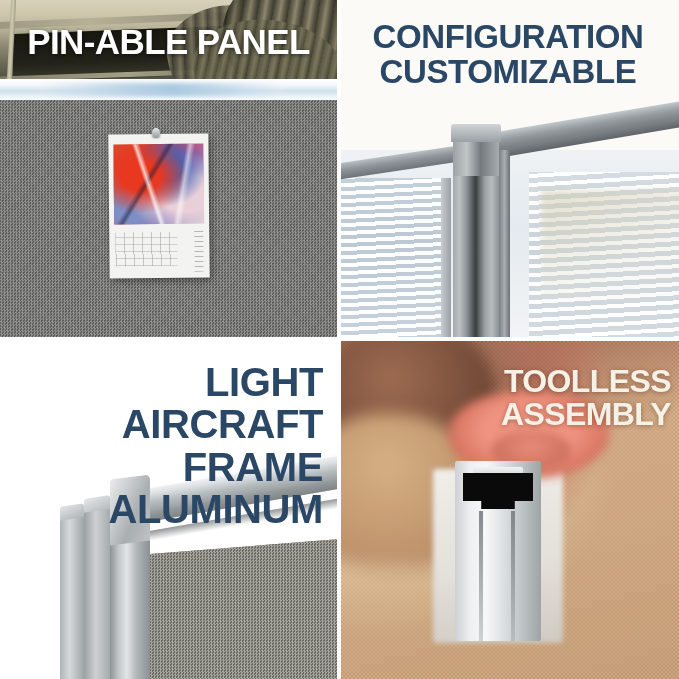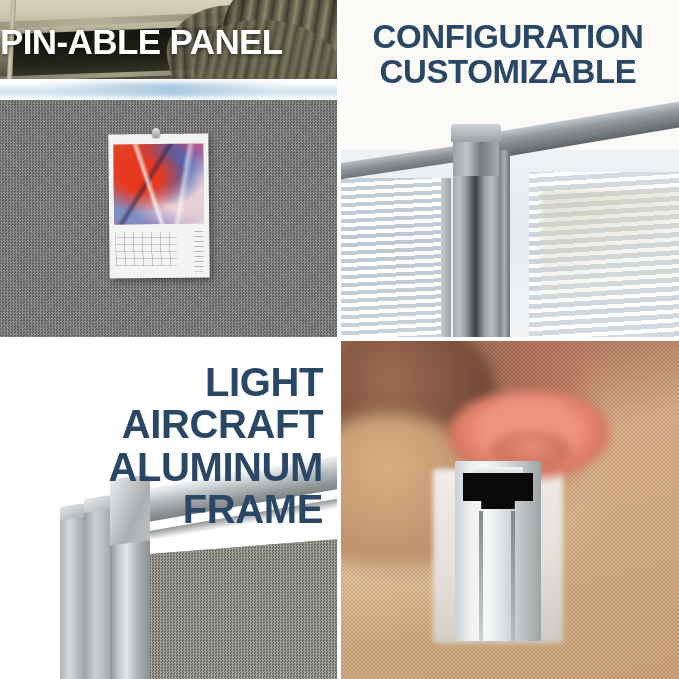--- a/index.html
+++ b/index.html
@@ -143,21 +143,21 @@
   .t-white{
     position:absolute;z-index:6;
     color:#ffffff;
     font-weight:700;
     letter-spacing:-0.6px;
     text-shadow:0 1px 4px rgba(0,0,0,.55);
     line-height:1.02;
   }
   .q1-title{
     left:0;right:0;top:24px;
-    text-align:left;
+    text-align:center;
     font-size:35px;
   }
 
   
   .q2-bg{position:absolute;inset:0;background:#fbfaf7;}
   .q2-sky{
     position:absolute;left:0;right:0;top:150px;bottom:0;
     background:linear-gradient(180deg,#eef2f5 0%,#e4eaef 40%,#f2f4f6 100%);
   }
   .q2-leftglass{
@@ -431,22 +431,22 @@
       <div>CUSTOMIZABLE</div>
     </div>
   </div>
 
   <div class="hdiv"></div>
 
   <div class="quad q3">
     <div class="q3-bg"></div>
     <div class="t-navy q3-title">
       <div>LIGHT AIRCRAFT</div>
+      <div>FRAME</div>
       <div>ALUMINUM</div>
-      <div>FRAME</div>
     </div>
     <div class="q3-fabric"></div>
     <div class="q3-shadow"></div>
     <div class="q3-toprail-under"></div>
     <div class="q3-toprail"></div>
     <div class="q3-vpost3"></div>
     <div class="q3-vpost3cap"></div>
     <div class="q3-vpost2"></div>
     <div class="q3-vpost2cap"></div>
     <div class="q3-vpost"></div>
@@ -459,15 +459,19 @@
     <div class="q4-head"></div>
     <div class="q4-shoulder"></div>
     <div class="q4-panel"></div>
     <div class="q4-hand"></div>
     <div class="q4-thumb"></div>
     <div class="q4-profile"></div>
     <div class="q4-groove1"></div>
     <div class="q4-groove2"></div>
     <div class="q4-slot-lip"></div>
     <div class="q4-slot"></div>
+    <div class="t-white q4-title">
+      <div>TOOLLESS</div>
+      <div>ASSEMBLY</div>
+    </div>
   </div>
 
 </div>
 
 </body></html>

